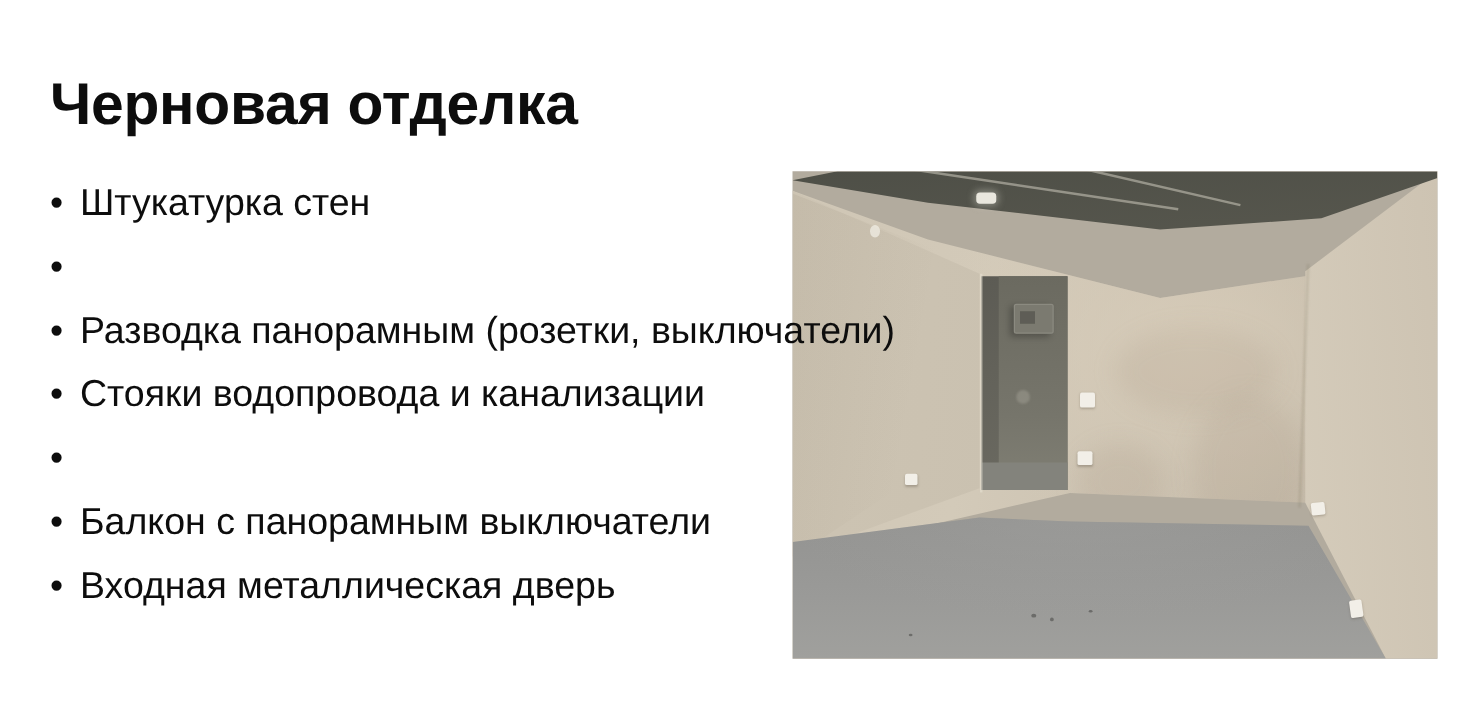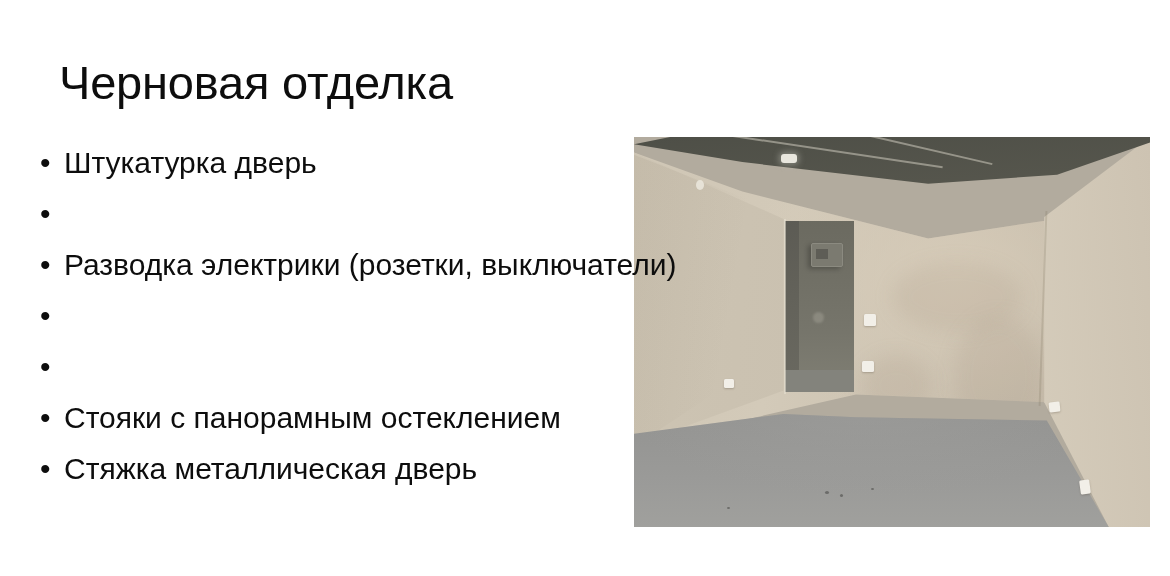--- a/index.html
+++ b/index.html
@@ -18,27 +18,26 @@
     background: #ffffff;
     overflow: hidden;
   }
 
   
   .slide-title {
     position: absolute;
     left: 40px;
     top: 26px;
     font-size: 47px;
-    font-weight: normal;
+    font-weight: bold;
     line-height: 1.1;
     letter-spacing: -0.2px;
     color: #0d0d0d;
     white-space: nowrap;
     z-index: 4;
-    margin-left: 19px;
   }
 
   
   .bullet-list {
     position: absolute;
     left: 40px;
     top: 142px;
     margin: 0;
     padding: 0;
     list-style: none;
@@ -301,38 +300,39 @@
       <span class="outlet o3"></span>
       <span class="outlet o4"></span>
       <span class="outlet o5"></span>
       <span class="wall-dot"></span>
     </div>
   </div>
 
   <ul class="bullet-list">
     <li class="bullet-item">
       <span class="bullet-marker">•</span>
-      <span class="bullet-text">Штукатурка дверь</span>
-    </li>
-    <li class="bullet-item">
-      <span class="bullet-marker">•</span>
-    </li>
-    <li class="bullet-item">
-      <span class="bullet-marker">•</span>
-      <span class="bullet-text">Разводка электрики (розетки, выключатели)</span>
-    </li>
-    <li class="bullet-item">
-      <span class="bullet-marker">•</span>
-    </li>
-    <li class="bullet-item">
-      <span class="bullet-marker">•</span>
-    </li>
-    <li class="bullet-item">
-      <span class="bullet-marker">•</span>
-      <span class="bullet-text">Стояки с панорамным остеклением</span>
-    </li>
-    <li class="bullet-item">
-      <span class="bullet-marker">•</span>
-      <span class="bullet-text">Стяжка металлическая дверь</span>
+      <span class="bullet-text">Штукатурка стен</span>
+    </li>
+    <li class="bullet-item">
+      <span class="bullet-marker">•</span>
+    </li>
+    <li class="bullet-item">
+      <span class="bullet-marker">•</span>
+      <span class="bullet-text">Разводка панорамным (розетки, выключатели)</span>
+    </li>
+    <li class="bullet-item">
+      <span class="bullet-marker">•</span>
+      <span class="bullet-text">Стояки водопровода и канализации</span>
+    </li>
+    <li class="bullet-item">
+      <span class="bullet-marker">•</span>
+    </li>
+    <li class="bullet-item">
+      <span class="bullet-marker">•</span>
+      <span class="bullet-text">Балкон с панорамным выключатели</span>
+    </li>
+    <li class="bullet-item">
+      <span class="bullet-marker">•</span>
+      <span class="bullet-text">Входная металлическая дверь</span>
     </li>
   </ul>
 
 </div>
 
 </body></html>

